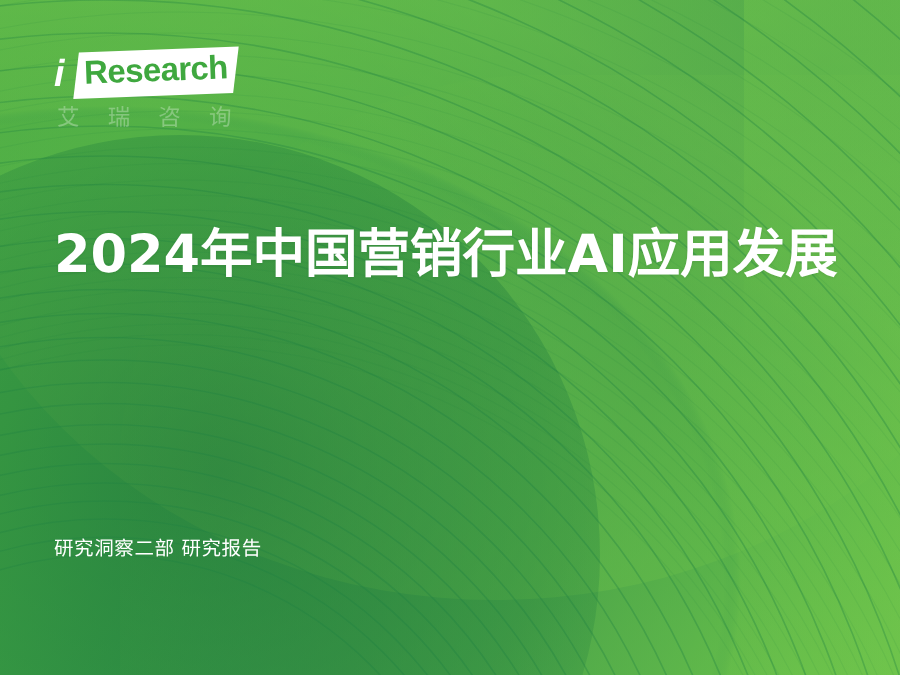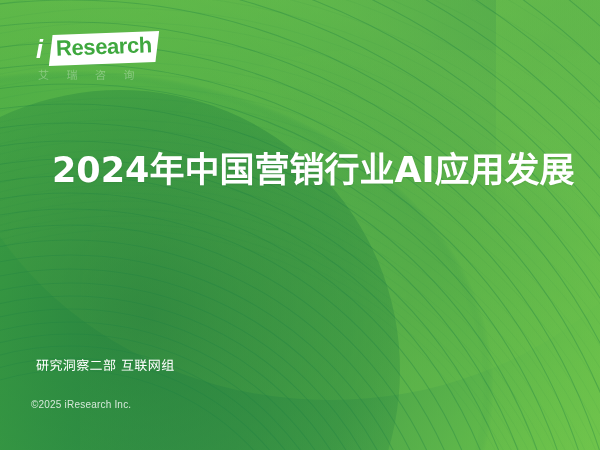--- a/index.html
+++ b/index.html
@@ -148,31 +148,31 @@
     color: #3fa83f;
     line-height: 1;
     letter-spacing: -0.4px;
     transform: rotate(-2.2deg);
     white-space: nowrap;
   }
   .logo-sub {
     position: absolute;
     left: 4px;
     top: 33px;
-    font-size: 11px;
+    font-size: 15px;
     color: rgba(255,255,255,0.30);
     letter-spacing: 7px;
     white-space: nowrap;
     font-family: "DejaVu Sans", "Liberation Sans", sans-serif;
   }
 
   
   .title {
     position: absolute;
-    left: 52px;
+    left: 36px;
     top: 148px;
     width: 548px;
     color: #ffffff;
     font-size: 35px;
     font-weight: 700;
     line-height: 1.30;
     letter-spacing: 0px;
     font-family: "DejaVu Sans", "Liberation Sans", sans-serif;
     text-shadow: 0 1px 2px rgba(0,0,0,0.08);
   }
@@ -310,16 +310,15 @@
     <div class="logo-banner"></div>
     <span class="logo-i">i</span>
     <span class="logo-word">Research</span>
     <span class="logo-sub">艾 瑞 咨 询</span>
   </div>
 
   <div class="title">
     <span class="title-line">2024年中国营销行业AI应用发展</span>
   </div>
 
-  <div class="dept">研究洞察二部 互联网组</div>
-  <div class="copyright">©2025 iResearch Inc.</div>
+  <div class="dept">研究洞察二部 研究报告</div>
 
 </div>
 
 </body></html>

